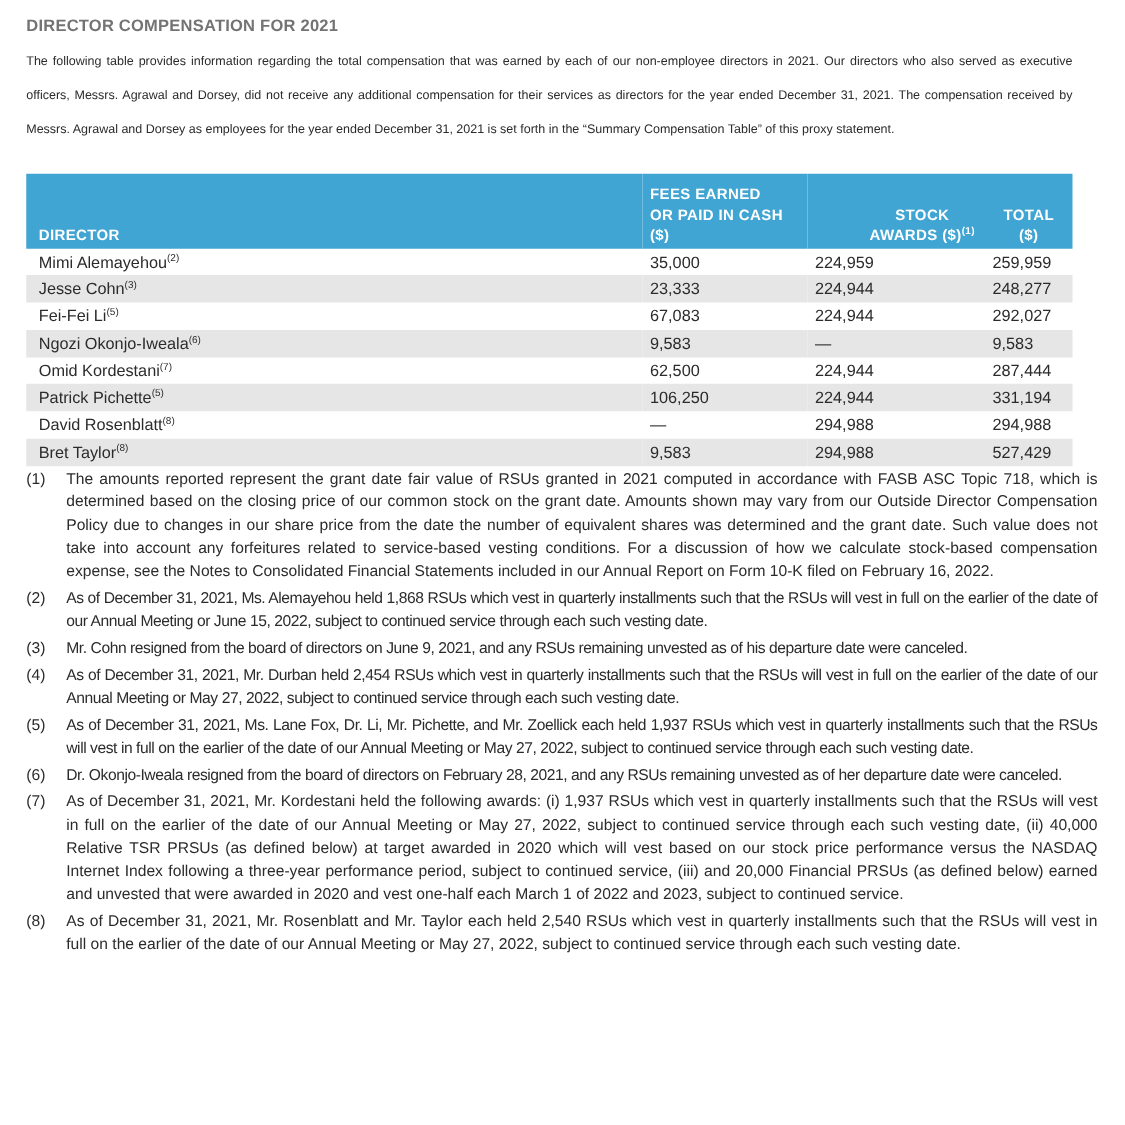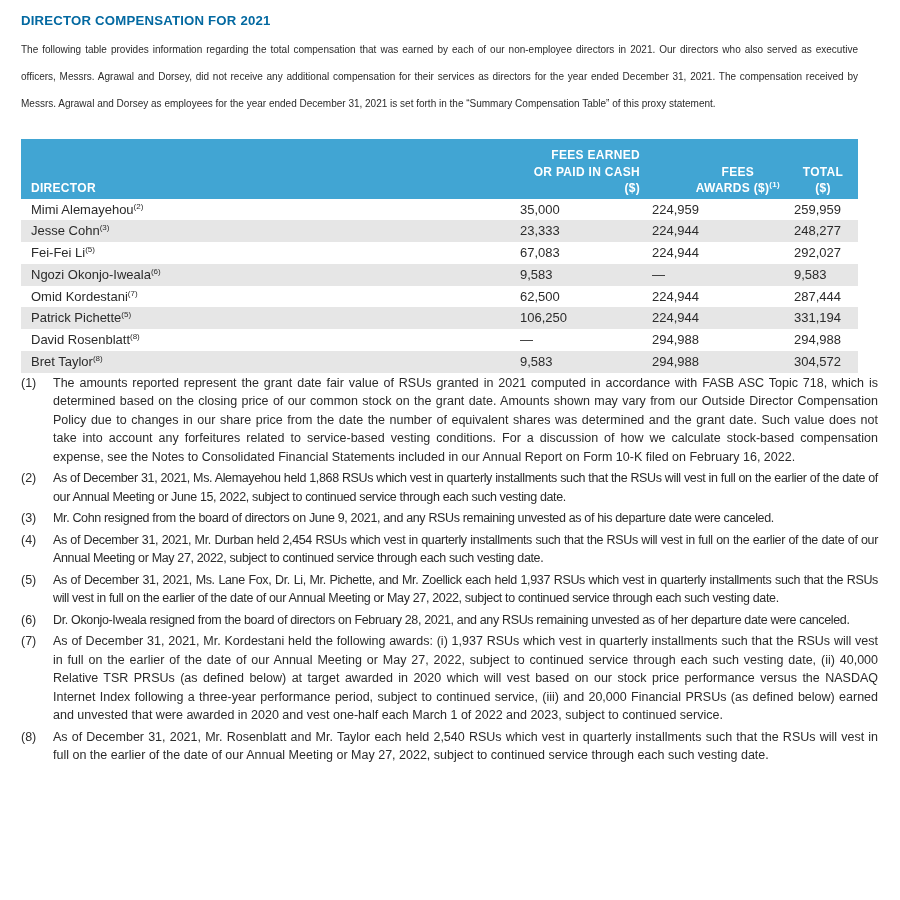--- a/index.html
+++ b/index.html
@@ -3,37 +3,37 @@
 <meta charset="utf-8">
 <style>
   html, body { margin: 0; padding: 0; background: #ffffff; }
   body {
     width: 900px; height: 900px; overflow: hidden;
     font-family: "Liberation Sans", sans-serif;
     color: #2b2b2b;
   }
   .page { position: relative; padding: 12px 20px 0 21px; }
   .title {
-    color: #0369a1; font-weight: bold; font-size: 13.2px;
+    color: #737373; font-weight: bold; font-size: 13.2px;
     letter-spacing: 0.2px; margin: 0 0 6px 0; line-height: 18px;
   }
   .intro {
     font-size: 10px; line-height: 27px; text-align: justify;
     margin: 0 0 22px 0; width: 837px;
   }
   table.comp {
     border-collapse: collapse; width: 837px; font-size: 13px;
   }
   table.comp thead th {
     background: #41a5d3; color: #ffffff; font-weight: bold;
     font-size: 12px; line-height: 16.5px; vertical-align: bottom;
     padding: 8px 6px 2px 6px; letter-spacing: 0.3px;
   }
   table.comp thead th.c-dir { text-align: left; padding-left: 10px; }
-  table.comp thead th.c-fee { width: 120px; text-align: right; }
+  table.comp thead th.c-fee { width: 120px; text-align: left; }
   table.comp thead th.c-stk { width: 128px; text-align: right; padding-right: 8px;}
   table.comp thead th.c-tot { width: 58px; text-align: center; }
   table.comp tbody td {
     height: 21.8px; padding: 0 6px; line-height: 21.8px; white-space: nowrap;
   }
   table.comp tbody tr:nth-child(even) td { background: #e6e6e6; }
   table.comp tbody td.name { padding-left: 10px; }
   table.comp tbody td.num { }
   table.comp tbody td.num.fee { padding-right: 0; }
   table.comp tbody td.num.stk { padding-right: 8px; }
@@ -58,21 +58,21 @@
     <thead>
       <tr>
         <th class="c-dir"><span>DIRECTOR</span></th>
         <th class="c-fee">
           <span>FEES EARNED</span><br>
           <span>OR PAID IN CASH</span><br>
           <span>($)</span>
         </th>
         <th class="c-stk">
           <span style="display:inline-block;text-align:center;">
-            <span>FEES</span><br>
+            <span>STOCK</span><br>
             <span>AWARDS ($)</span><sup>(1)</sup>
           </span>
         </th>
         <th class="c-tot">
           <span>TOTAL</span><br>
           <span>($)</span>
         </th>
       </tr>
     </thead>
     <tbody id="tbody">
@@ -115,21 +115,21 @@
         <tr>
           <td class="name"><span>David Rosenblatt</span><sup>(8)</sup></td>
           <td class="num fee">—</td>
           <td class="num stk">294,988</td>
           <td class="num tot">294,988</td>
         </tr>
         <tr>
           <td class="name"><span>Bret Taylor</span><sup>(8)</sup></td>
           <td class="num fee">9,583</td>
           <td class="num stk">294,988</td>
-          <td class="num tot">304,572</td>
+          <td class="num tot">527,429</td>
         </tr>
       </tbody>
   </table>
 
   <div class="notes" id="notes">
       <div class="note">
         <span class="num">(1)</span>
         <span class="txt">The amounts reported represent the grant date fair value of RSUs granted in 2021 computed in accordance with FASB ASC Topic 718, which is determined based on the closing price of our common stock on the grant date. Amounts shown may vary from our Outside Director Compensation Policy due to changes in our share price from the date the number of equivalent shares was determined and the grant date. Such value does not take into account any forfeitures related to service-based vesting conditions. For a discussion of how we calculate stock-based compensation expense, see the Notes to Consolidated Financial Statements included in our Annual Report on Form 10-K filed on February 16, 2022.</span>
       </div>
       <div class="note condensed">

